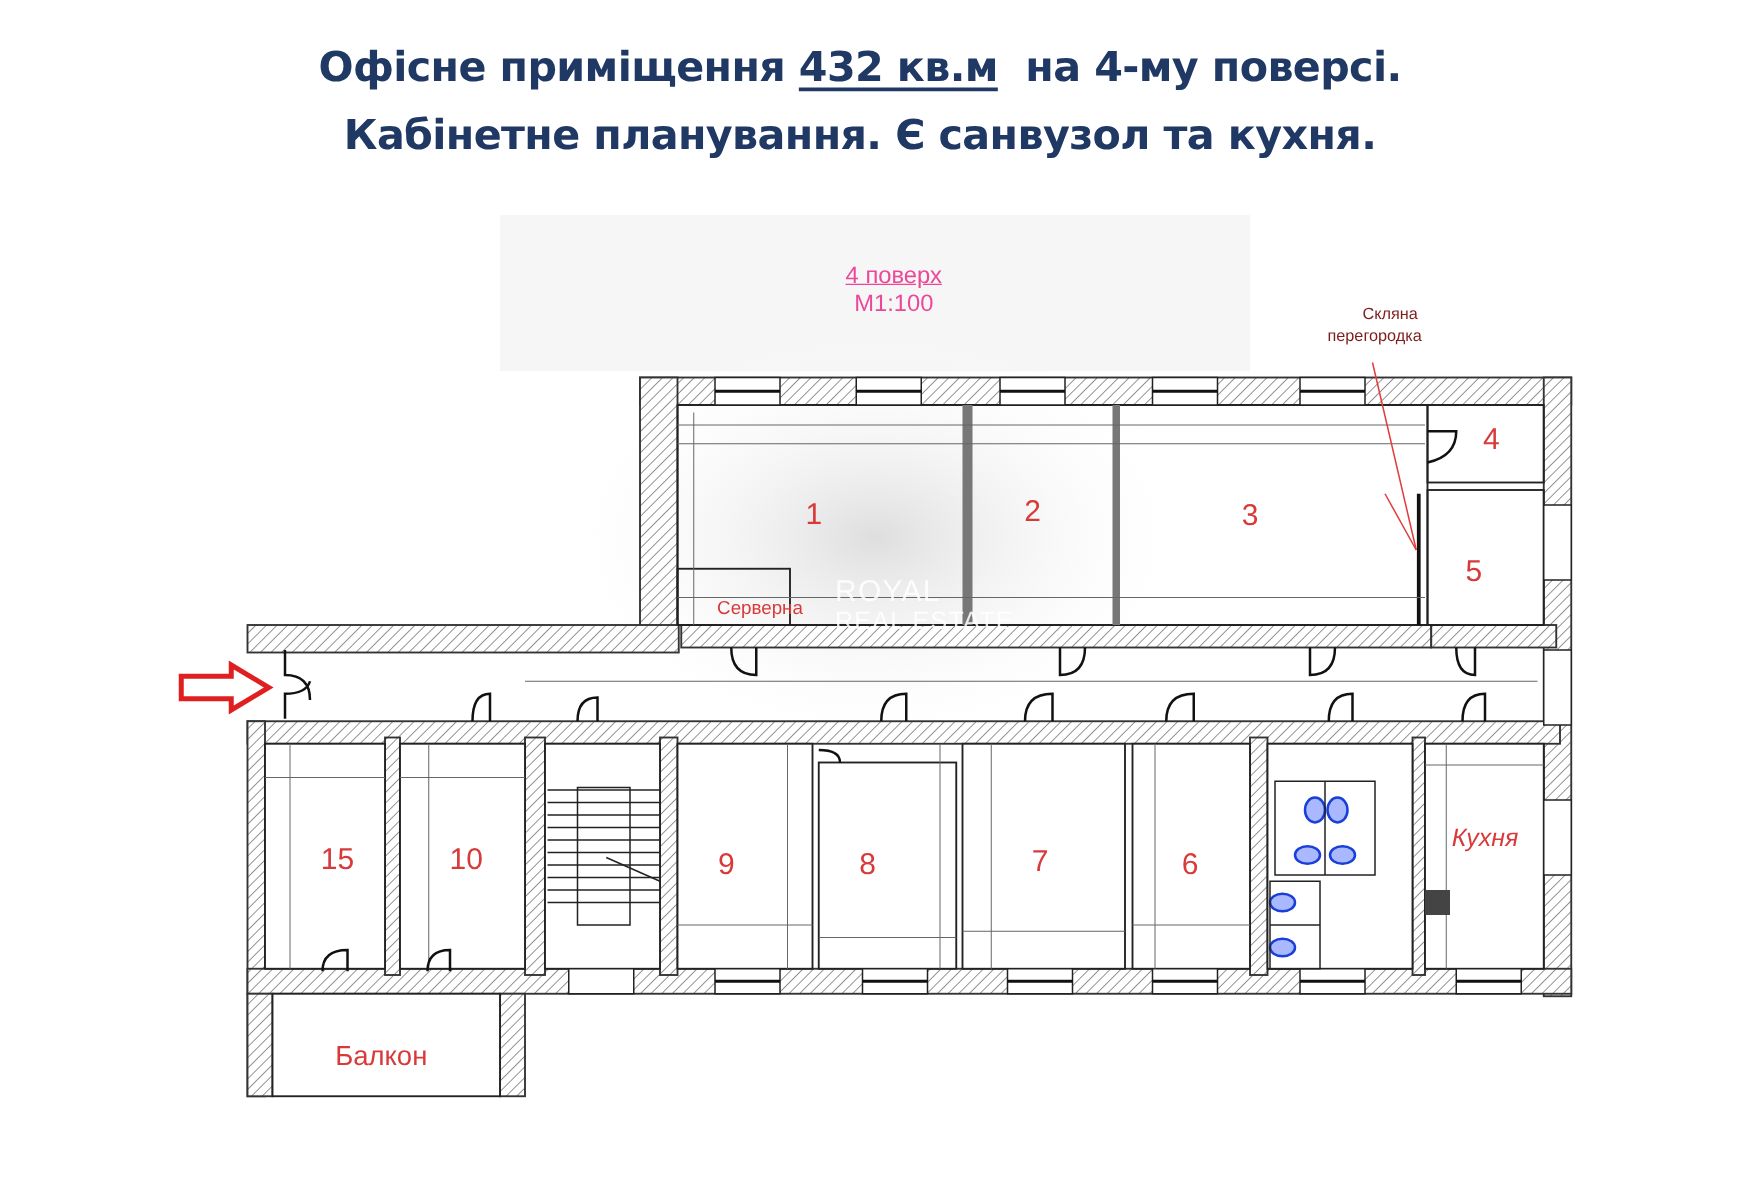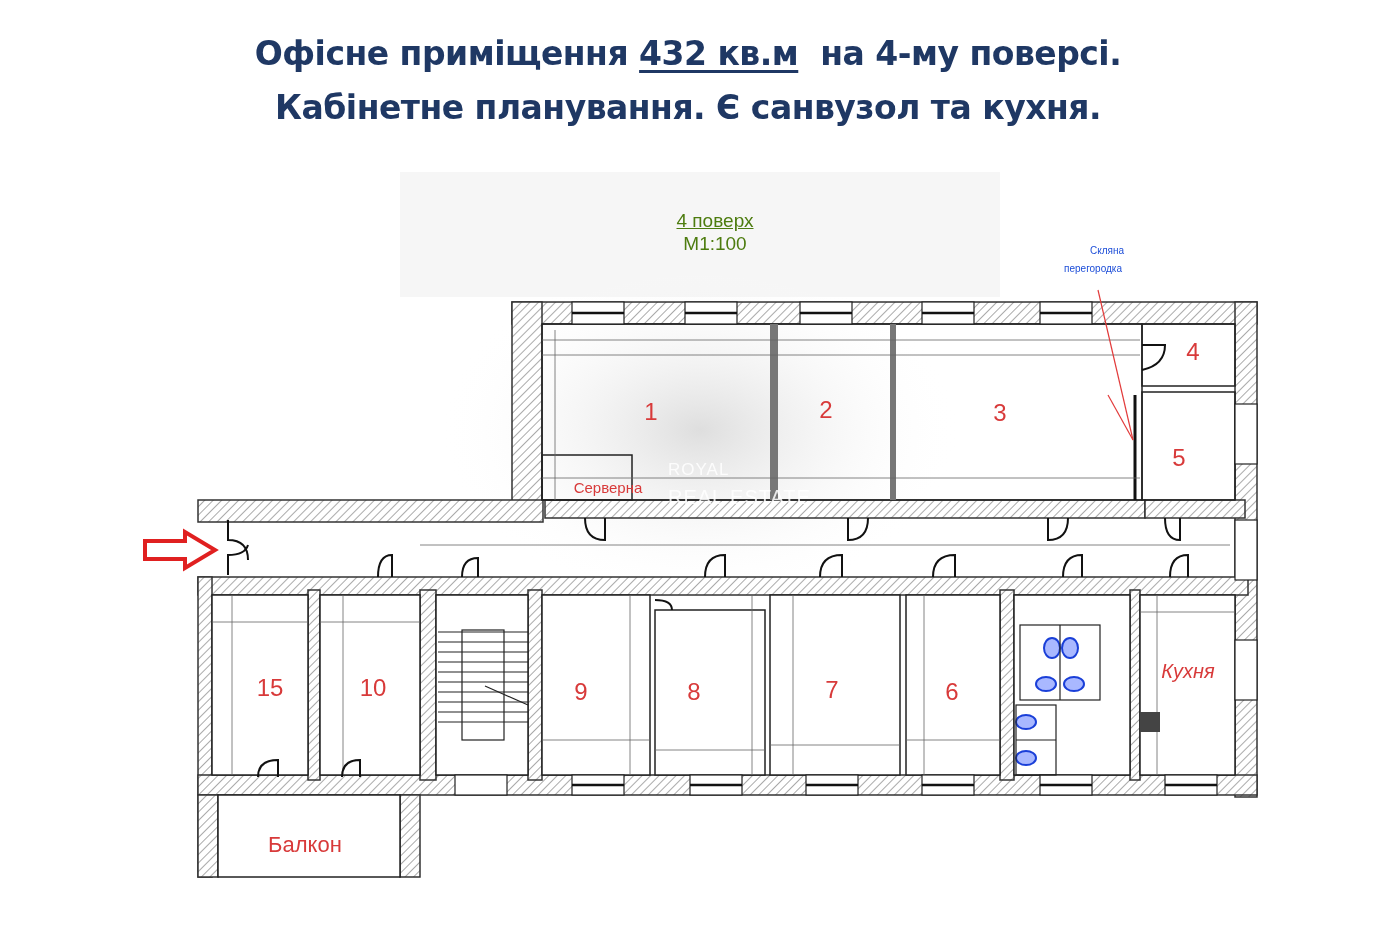--- a/index.html
+++ b/index.html
@@ -1,27 +1,27 @@
 <!DOCTYPE html>
 <html><head>
 <meta charset="utf-8">
 <style>
   html,body{margin:0;padding:0;background:#ffffff;}
   body{width:1400px;height:945px;position:relative;overflow:hidden;font-family:"Liberation Sans",sans-serif;}
   .headline{position:absolute;left:0;width:1376px;text-align:center;color:#1f3864;font-weight:bold;font-size:33px;font-family:"DejaVu Sans",sans-serif;letter-spacing:-0.5px;}
   .headline u{text-decoration:underline;text-decoration-thickness:3px;text-underline-offset:5px;}
   #line1{top:34px;}
   #line2{top:88px;}
-  .plan-title{position:absolute;left:640px;width:150px;text-align:center;color:#4d7c0f;font-size:19px;}
+  .plan-title{position:absolute;left:640px;width:150px;text-align:center;color:#ec4899;font-size:19px;}
   #plan-floor{top:210px;text-decoration:underline;}
   #plan-scale{top:233px;}
-  .ann{position:absolute;color:#1d4ed8;font-size:10px;line-height:18px;text-align:center;}
+  .ann{position:absolute;color:#7f1d1d;font-size:13px;line-height:18px;}
   svg{position:absolute;left:0;top:0;}
   .rl{position:absolute;color:#d83a3a;font-size:24px;transform:translate(-50%,-50%);}
-  .wm{position:absolute;color:rgba(255,255,255,0.85);font-size:17px;letter-spacing:1px;}
+  .wm{position:absolute;color:rgba(255,255,255,0.85);font-size:24px;letter-spacing:1px;}
 </style>
 </head>
 <body>
 
 <div class="headline" id="line1"><span>Офісне приміщення </span><u>432 кв.м</u><span style="white-space:pre">  на 4-му поверсі.</span></div>
 <div class="headline" id="line2">Кабінетне планування. Є санвузол та кухня.</div>
 
 <div>
 <svg width="1400" height="945" viewBox="0 0 1400 945">
   <defs>

